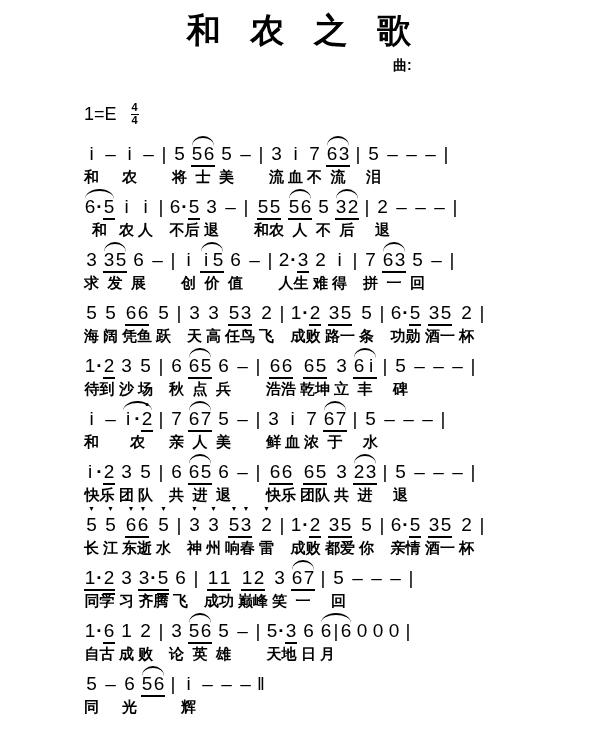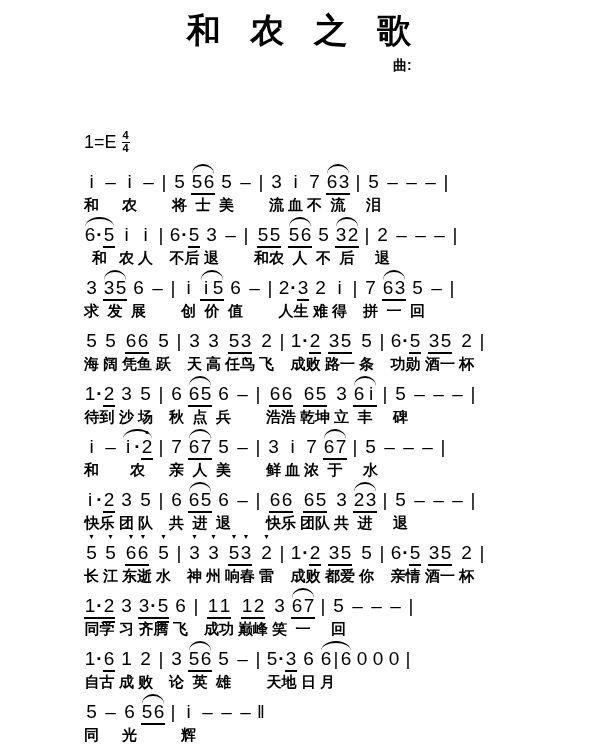--- a/index.html
+++ b/index.html
@@ -7,21 +7,21 @@
     width:600px;height:750px;background:#ffffff;color:#000;
     font-family:"Liberation Sans","DejaVu Sans",sans-serif;
     overflow:hidden;
   }
   .page{width:600px;height:602px;position:relative;}
   .title{
     text-align:center;font-size:34px;font-weight:bold;
     padding-top:8px;word-spacing:16px;letter-spacing:2px;height:44px;
   }
   .credits{margin-top:2px;margin-left:393px;font-size:14px;font-weight:bold;line-height:22px;height:46px;}
-  .keysig{margin-left:84px;margin-top:28px;font-size:18px;height:28px;display:flex;align-items:center;}
+  .keysig{margin-left:84px;margin-top:0;font-size:18px;height:28px;display:flex;align-items:center;gap:9px;}
   .frac{display:inline-flex;flex-direction:column;align-items:center;font-size:11px;font-weight:bold;line-height:1.05;margin-left:5px;}
   .frac span:first-child{border-bottom:1px solid #000;padding:0 1px;}
   .score{margin-left:82px;margin-top:8px;}
   .sys{display:flex;align-items:flex-start;height:53px;}
   .unit{display:inline-flex;flex-direction:column;align-items:center;margin:0 2px;}
   .note{position:relative;height:31px;display:inline-flex;align-items:flex-end;}
   .parts{display:inline-flex;align-items:flex-end;}
   .parts.gu{border-bottom:2px solid #000;}
   .parts.gu .part{padding-bottom:1px;}
   .part{

